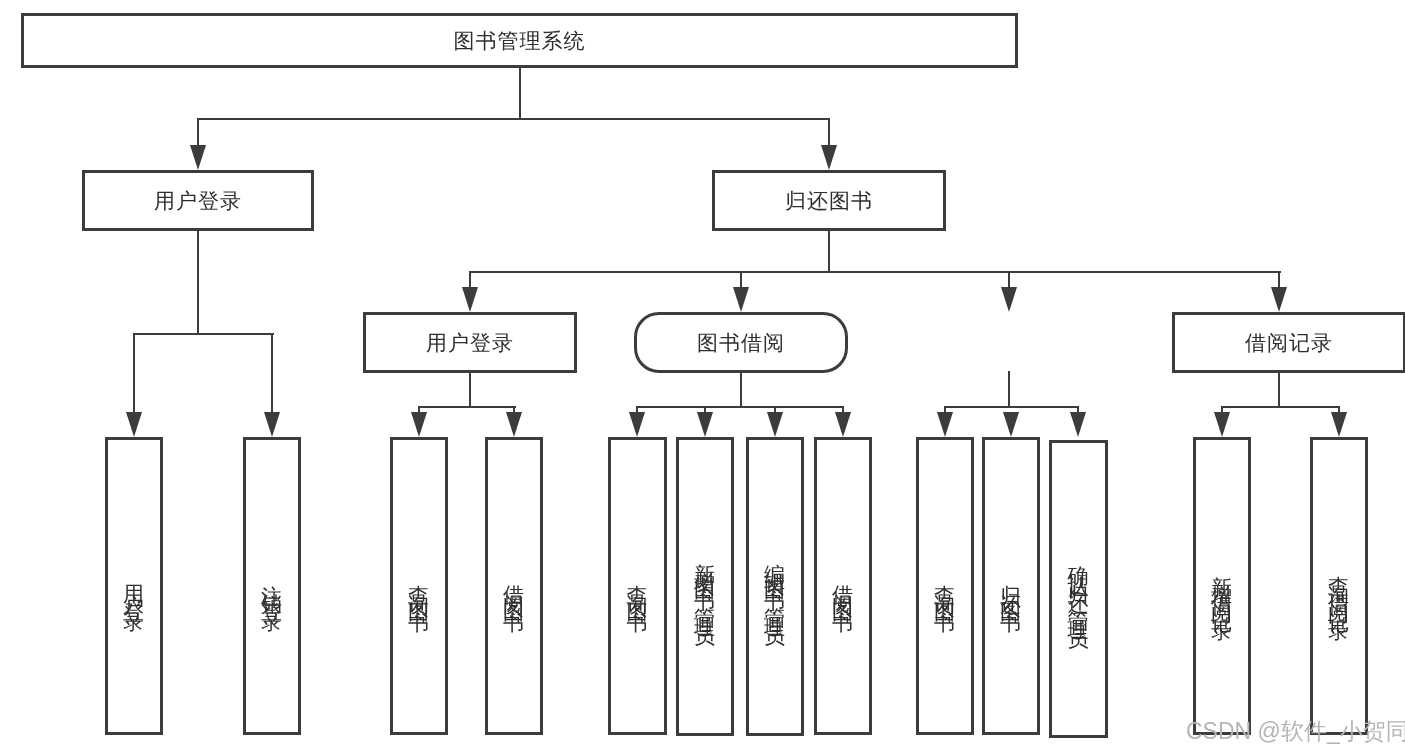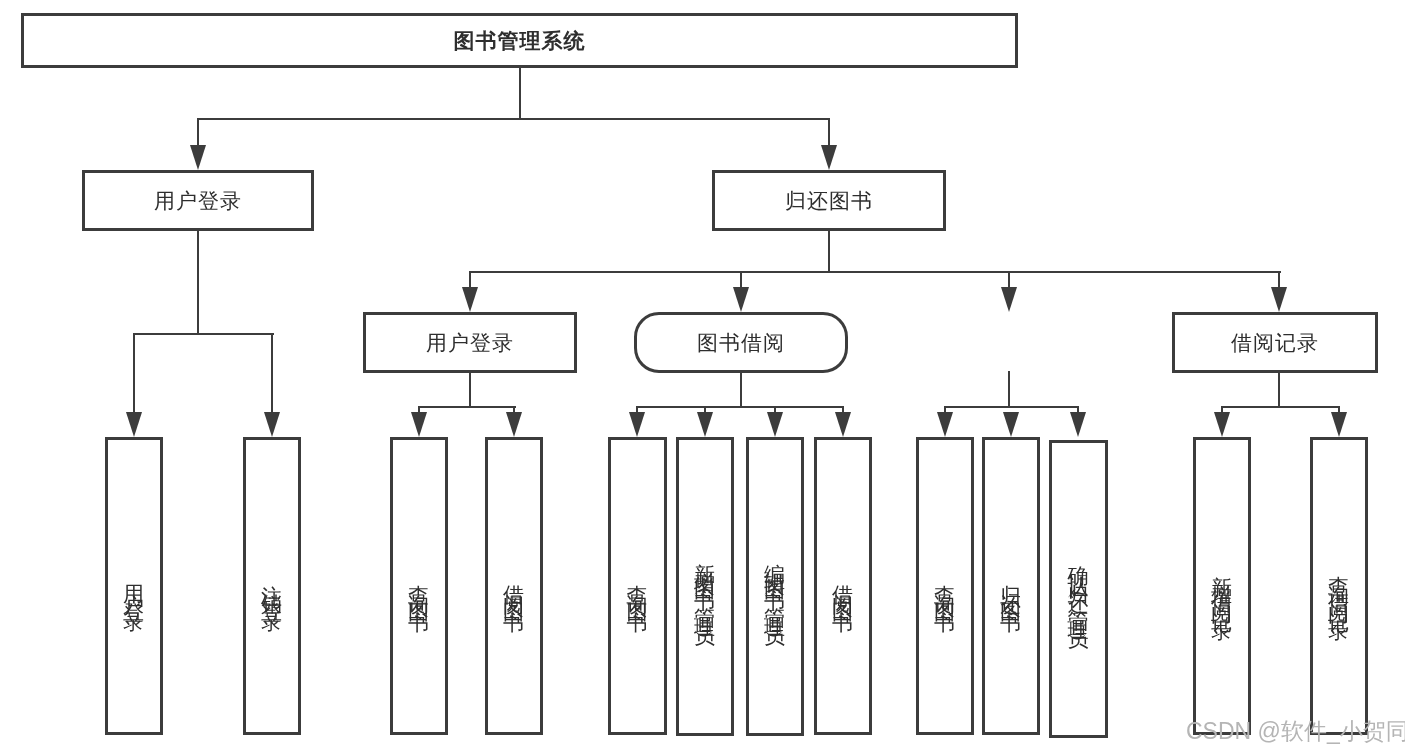--- a/index.html
+++ b/index.html
@@ -57,21 +57,21 @@
     z-index:5;
     letter-spacing:0px;
     white-space:nowrap;
   }
 </style>
 </head>
 <body>
 
 <div id="stage">
 
-  <div class="box" style="left:21px;top:13px;width:997px;height:55px;font-weight:bold;">图书管理系统</div>
+  <div class="box" style="left:21px;top:13px;width:997px;height:55px;">图书管理系统</div>
 
   <div class="vline" style="left:519px;top:66px;height:53px;"></div>
   <div class="hline" style="left:197px;top:118px;width:633px;"></div>
   <div class="vline" style="left:197px;top:118px;height:30px;"></div>
   <div class="vline" style="left:828px;top:118px;height:30px;"></div>
   <div class="arrow" style="left:190px;top:145px;"></div>
   <div class="arrow" style="left:821px;top:145px;"></div>
 
   <div class="box" style="left:82px;top:170px;width:232px;height:61px;">用户登录</div>
   <div class="box" style="left:712px;top:170px;width:234px;height:61px;">归还图书</div>
@@ -89,21 +89,21 @@
   <div class="vline" style="left:740px;top:271px;height:18px;"></div>
   <div class="vline" style="left:1008px;top:271px;height:18px;"></div>
   <div class="vline" style="left:1278px;top:271px;height:18px;"></div>
   <div class="arrow" style="left:462px;top:287px;"></div>
   <div class="arrow" style="left:733px;top:287px;"></div>
   <div class="arrow" style="left:1001px;top:287px;"></div>
   <div class="arrow" style="left:1271px;top:287px;"></div>
 
   <div class="box" style="left:363px;top:312px;width:214px;height:61px;">用户登录</div>
   <div class="box" style="left:634px;top:312px;width:214px;height:61px;border-radius:25px;">图书借阅</div>
-  <div class="box" style="left:1172px;top:312px;width:206px;height:61px;">借阅记录</div>
+  <div class="box" style="left:1172px;top:312px;width:234px;height:61px;">借阅记录</div>
 
   <div class="vline" style="left:469px;top:371px;height:37px;"></div>
   <div class="hline" style="left:418px;top:406px;width:98px;"></div>
   <div class="vline" style="left:418px;top:406px;height:10px;"></div>
   <div class="vline" style="left:513px;top:406px;height:10px;"></div>
   <div class="arrow" style="left:411px;top:412px;"></div>
   <div class="arrow" style="left:506px;top:412px;"></div>
 
   <div class="vline" style="left:740px;top:371px;height:37px;"></div>
   <div class="hline" style="left:636px;top:406px;width:208px;"></div>

